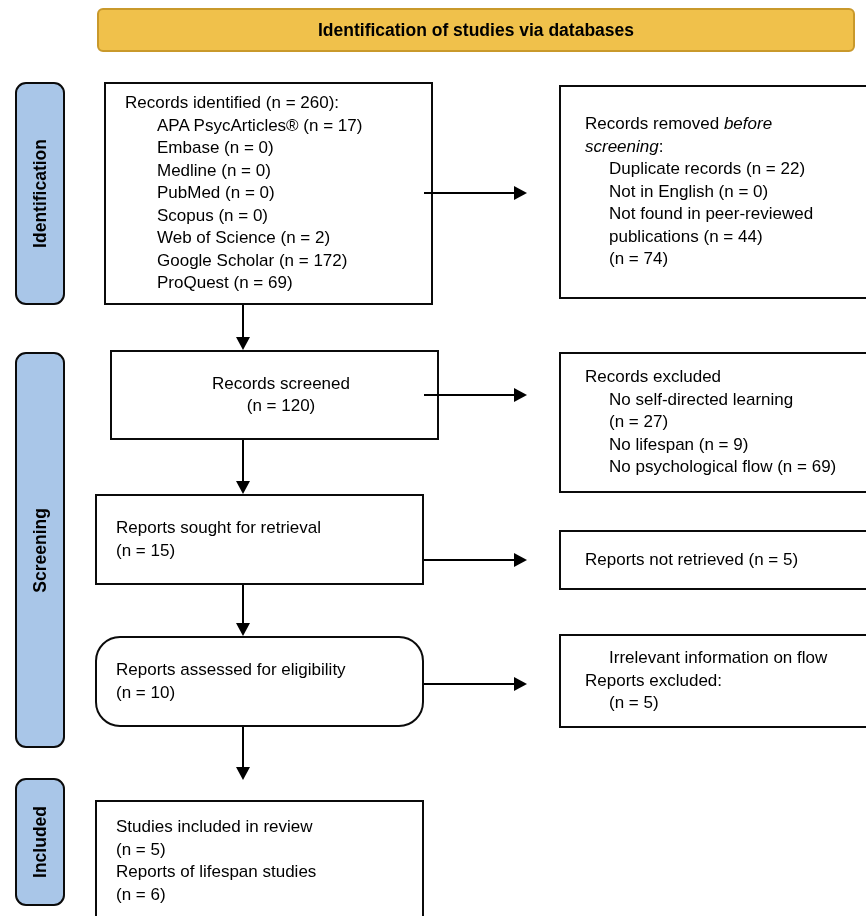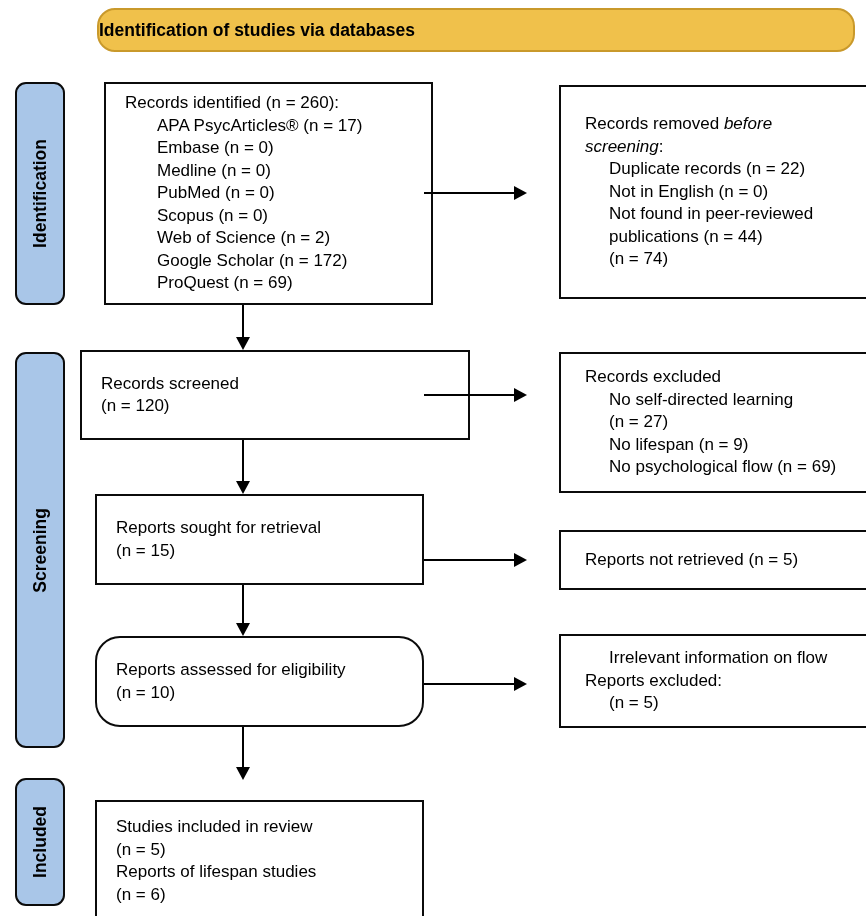--- a/index.html
+++ b/index.html
@@ -7,23 +7,23 @@
     position:relative;
     width:866px;height:916px;
     background:#ffffff;
     font-family:"Liberation Sans","DejaVu Sans",sans-serif;
     color:#000;
     overflow:hidden;
   }
   
   .banner{
     position:absolute;left:97px;top:8px;width:758px;height:44px;
-    border:2px solid #C9992B;border-radius:18px;
+    border:2px solid #C9992B;border-radius:6px;
     background:#F0C14B;
-    display:flex;align-items:center;
+    display:flex;align-items:center;justify-content:center;
     box-sizing:border-box;
   }
   .banner span{font-size:17.5px;font-weight:bold;}
   
   .stage{
     position:absolute;left:15px;width:50px;
     background:#A9C6E8;border:2.5px solid #0b0b0b;border-radius:11px;
     display:flex;align-items:center;justify-content:center;
     box-sizing:border-box;
   }
@@ -40,21 +40,21 @@
     box-sizing:border-box;
     display:flex;flex-direction:column;justify-content:center;
     font-size:17px;line-height:22.5px;
     padding:6px 6px 6px 19px;
   }
   .box.right{padding-left:24px;margin-left:32px;}
   .line{white-space:nowrap;}
   .indent{margin-left:32px;}
   .right .indent{margin-left:24px;}
   #box-records-identified{left:104px;top:82px;width:329px;height:223px;}
-  #box-records-screened{left:80px;top:350px;width:390px;height:90px;}
+  #box-records-screened{left:110px;top:350px;width:329px;height:90px;text-align:center;}
   #box-reports-sought{left:95px;top:494px;width:329px;height:91px;}
   #box-reports-assessed{left:95px;top:636px;width:329px;height:91px;border-radius:25px;}
   #box-studies-included{left:95px;top:780px;width:329px;height:122px;margin-top:20px;}
   #box-records-removed{left:527px;top:85px;width:333px;height:214px;}
   #box-records-excluded{left:527px;top:352px;width:333px;height:141px;}
   #box-reports-not-retrieved{left:527px;top:530px;width:333px;height:60px;}
   #box-reports-excluded{left:527px;top:634px;width:333px;height:94px;}
   
   .hline{position:absolute;height:0;border-top:2px solid #000;}
   .vline{position:absolute;width:0;border-left:2px solid #000;}

